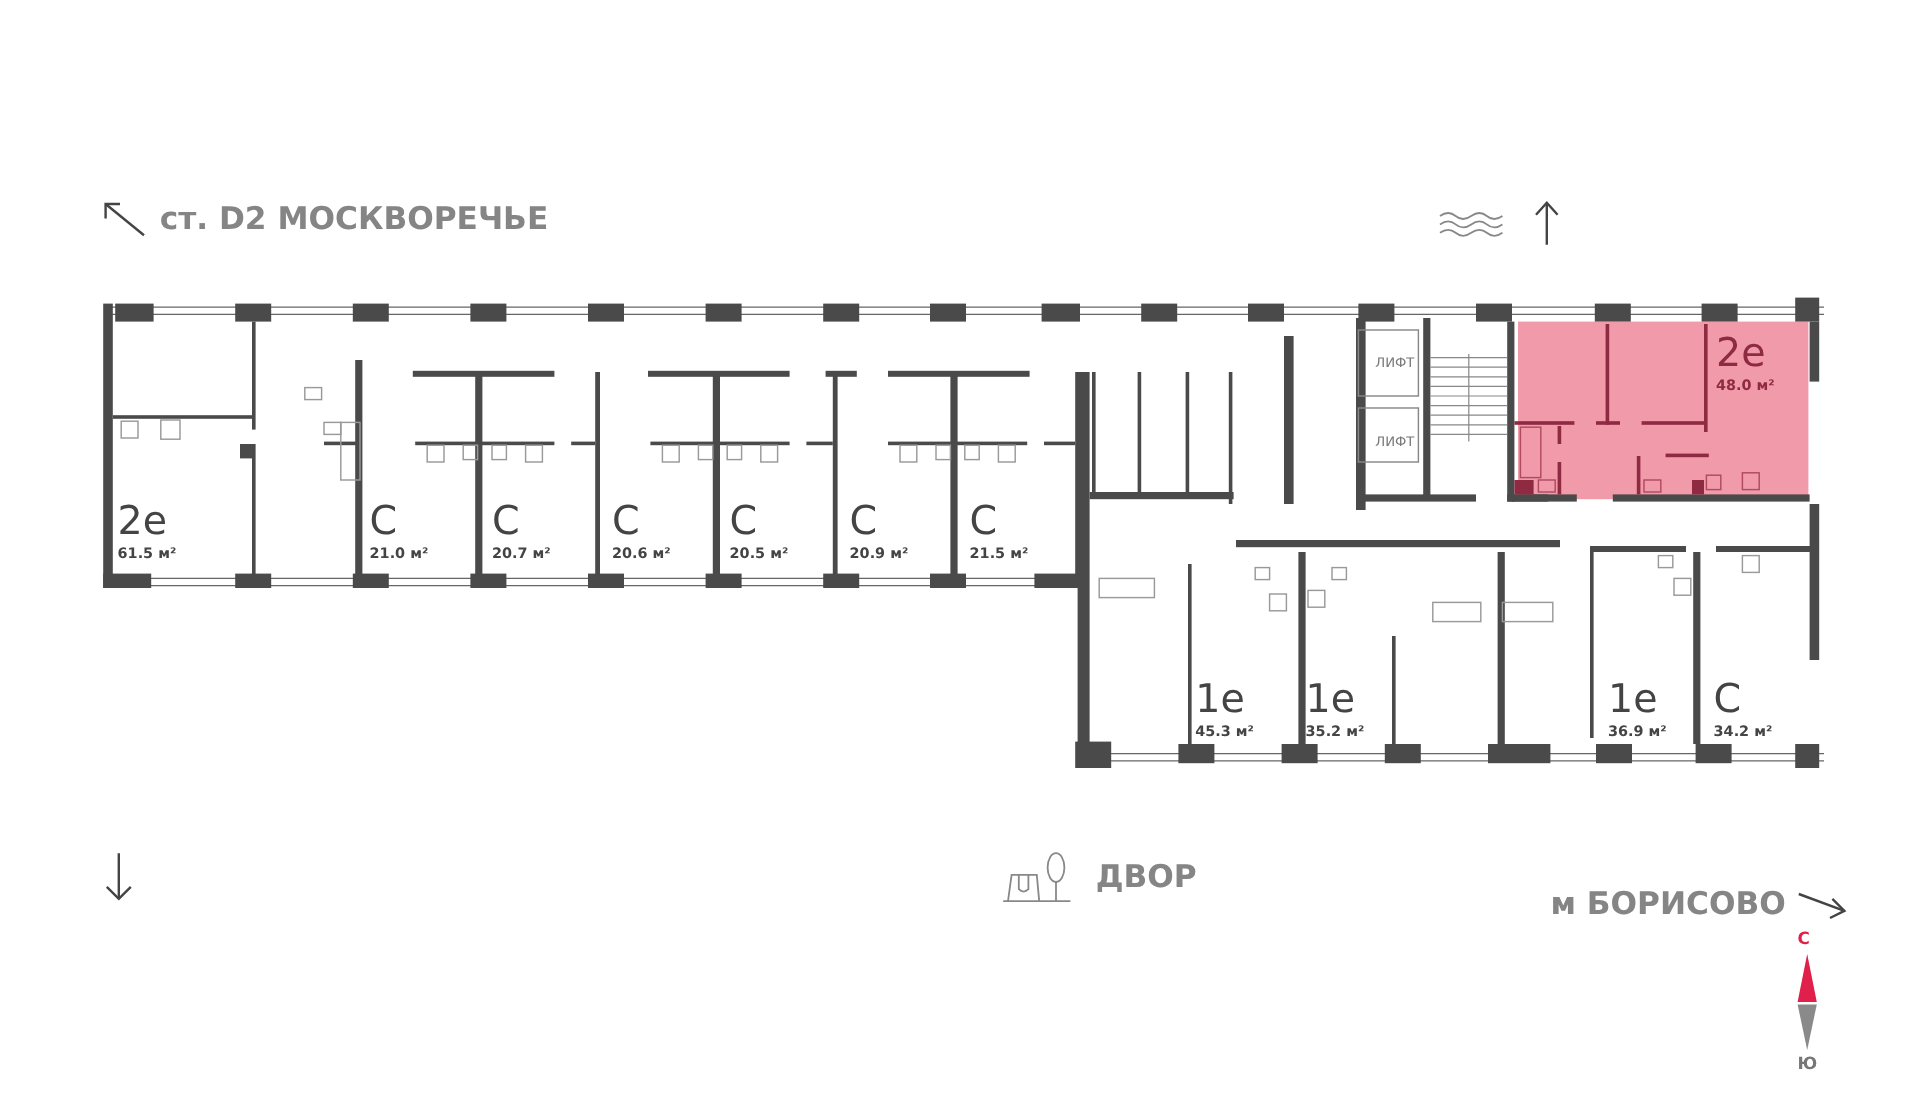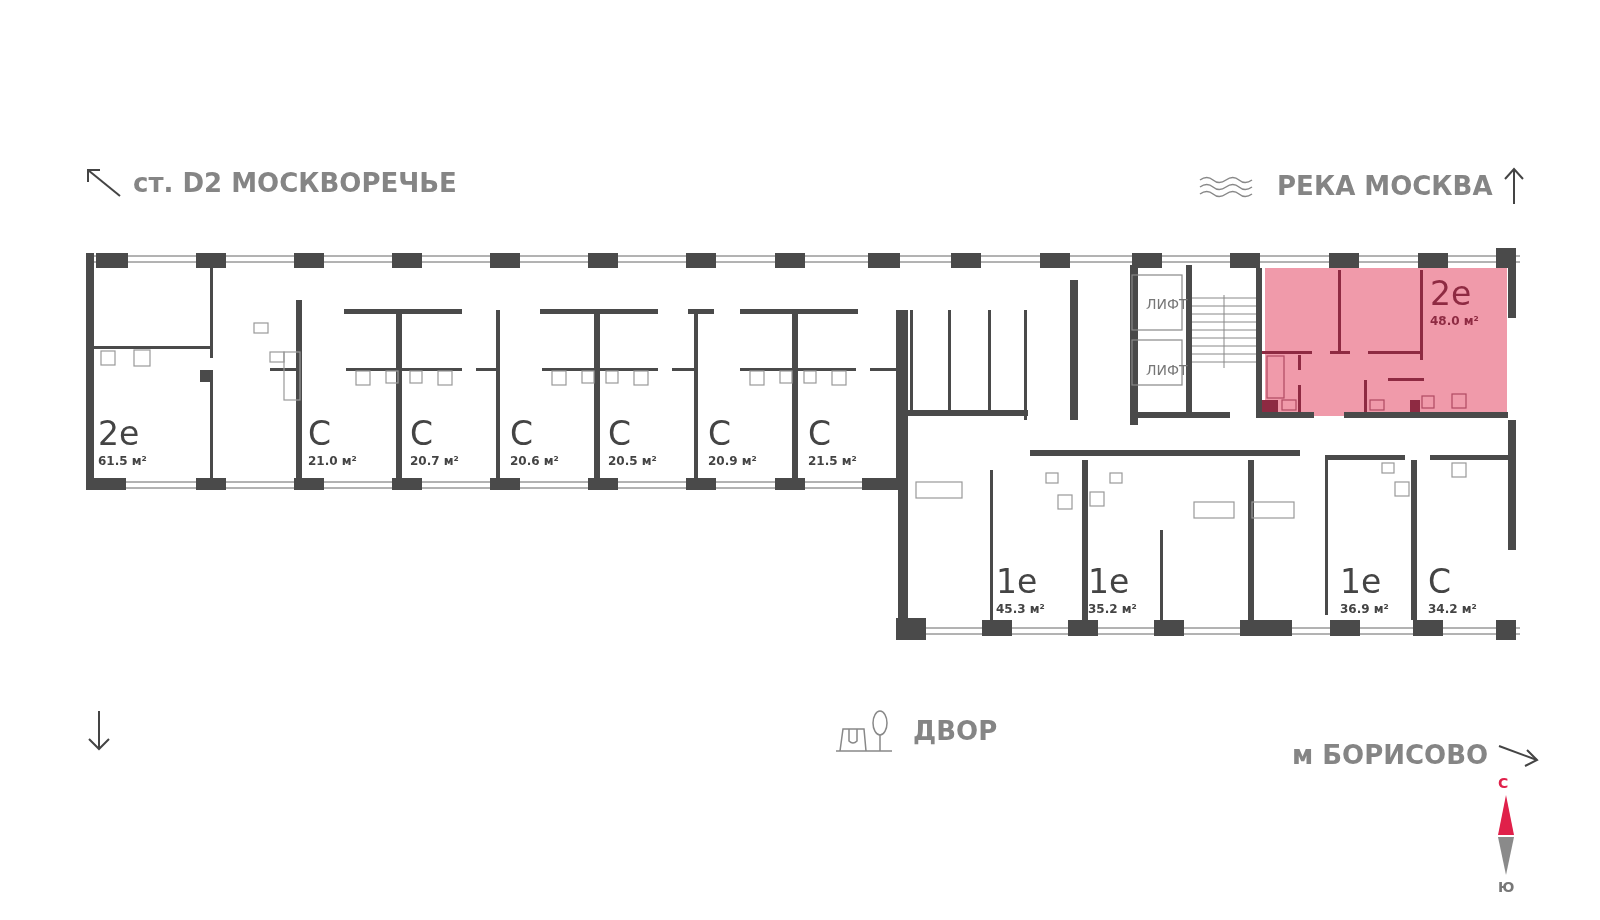--- a/index.html
+++ b/index.html
@@ -4,41 +4,40 @@
 <style>
   html,body{margin:0;padding:0;background:#fff;}
   body{width:1600px;height:920px;position:relative;overflow:hidden;font-family:"DejaVu Sans","Liberation Sans",sans-serif;color:#7a7a7a;}
   .dir{position:absolute;font-size:26px;font-weight:bold;color:#858585;letter-spacing:0px;white-space:nowrap;}
   .dir span{vertical-align:middle;}
   svg.plan{position:absolute;left:0;top:0;}
   .lbl{position:absolute;color:#444;}
   .lbl .type{display:block;font-size:33px;line-height:32px;}
   .lbl .area{display:block;font-size:12px;line-height:18px;margin-top:2px;font-weight:bold;}
   .lbl.sel{color:#8e2a42;}
-  .lift{position:absolute;font-size:14px;color:#777;}
+  .lift{position:absolute;font-size:11px;color:#777;}
   .compass{position:absolute;left:1490px;top:775px;width:40px;height:130px;}
 </style>
 </head>
 <body>
 
 <div class="dir" style="left:84px;top:166px;">
   <svg width="40" height="34" viewBox="0 0 40 34" style="vertical-align:middle;">
     <line x1="36" y1="30" x2="4" y2="4" stroke="#444" stroke-width="2"></line>
     <polyline points="4,16 4,4 16,4" fill="none" stroke="#444" stroke-width="2"></polyline>
   </svg>
   <span>ст. D2 МОСКВОРЕЧЬЕ</span>
 </div>
 
 <div class="dir" style="left:1198px;top:166px;">
   <svg width="56" height="24" viewBox="0 0 56 24" style="vertical-align:middle;margin-right:14px;">
     <path d="M2 6 q7 -5 13 0 t13 0 t13 0 t13 0" fill="none" stroke="#888" stroke-width="1.5"></path>
     <path d="M2 13 q7 -5 13 0 t13 0 t13 0 t13 0" fill="none" stroke="#888" stroke-width="1.5"></path>
     <path d="M2 20 q7 -5 13 0 t13 0 t13 0 t13 0" fill="none" stroke="#888" stroke-width="1.5"></path>
   </svg>
-  <span>РЕКА МОСКВА</span>
   <svg width="24" height="40" viewBox="0 0 24 40" style="vertical-align:middle;">
     <line x1="12" y1="38" x2="12" y2="3" stroke="#444" stroke-width="2"></line>
     <polyline points="3,13 12,3 21,13" fill="none" stroke="#444" stroke-width="2"></polyline>
   </svg>
 </div>
 
 <div class="dir" style="left:86px;top:709px;">
   <svg width="26" height="44" viewBox="0 0 26 44" style="vertical-align:middle;">
     <line x1="13" y1="2" x2="13" y2="40" stroke="#444" stroke-width="2"></line>
     <polyline points="3,30 13,40 23,30" fill="none" stroke="#444" stroke-width="2"></polyline>

